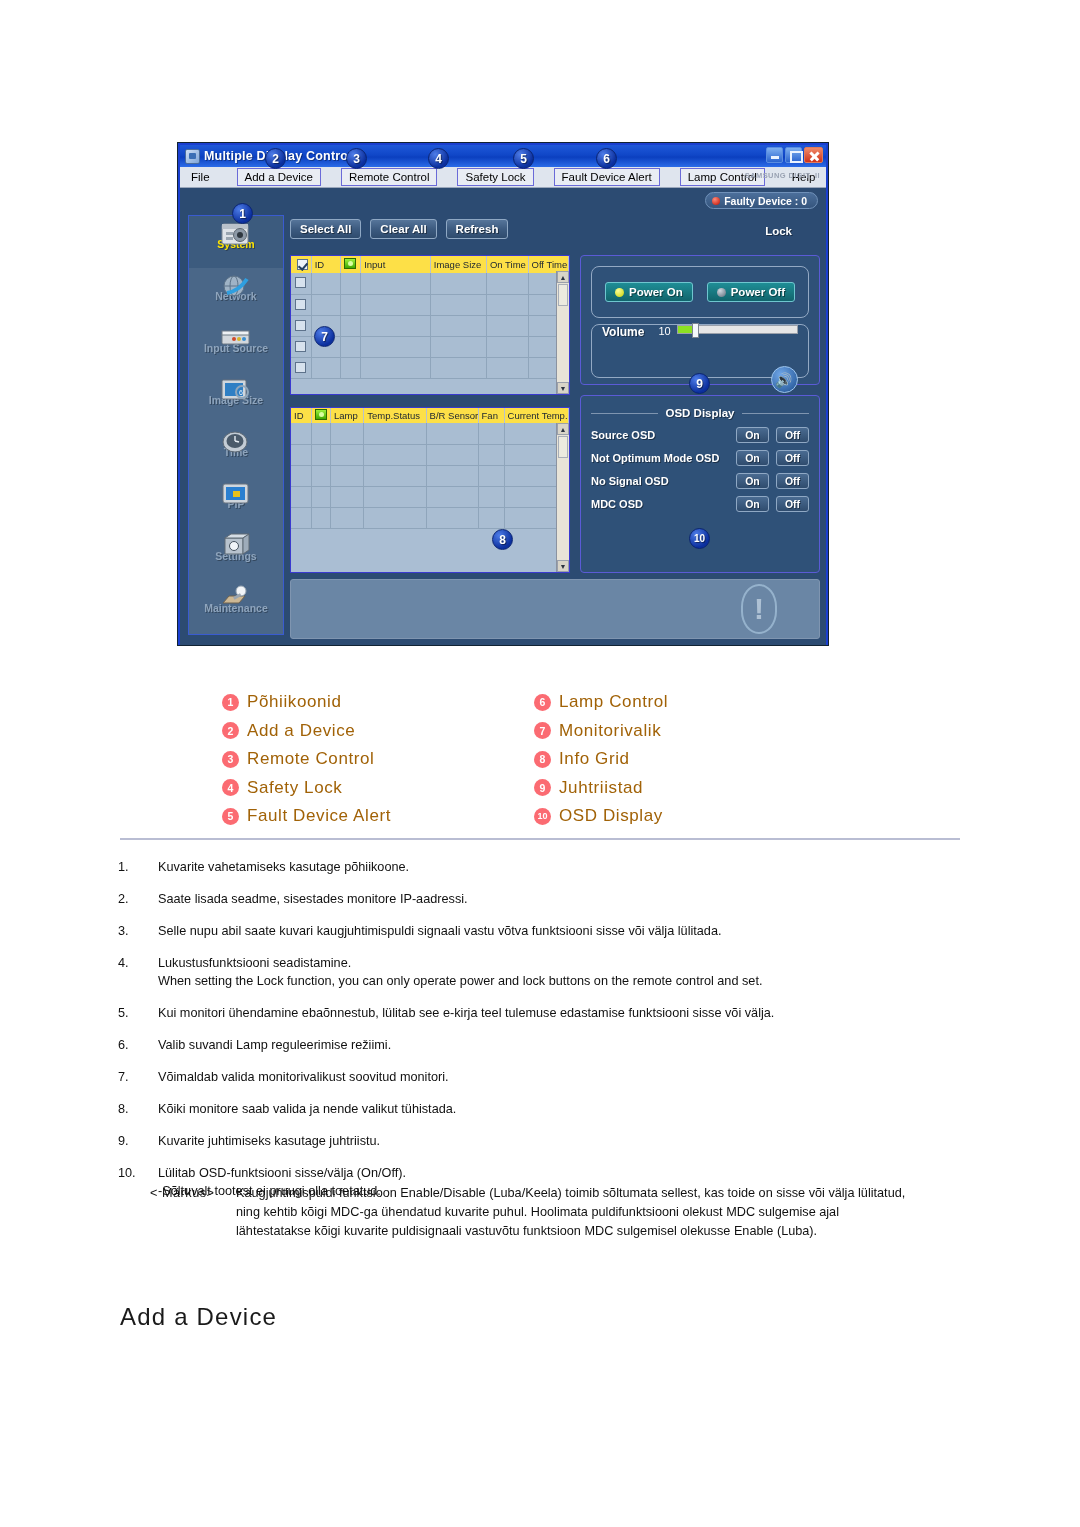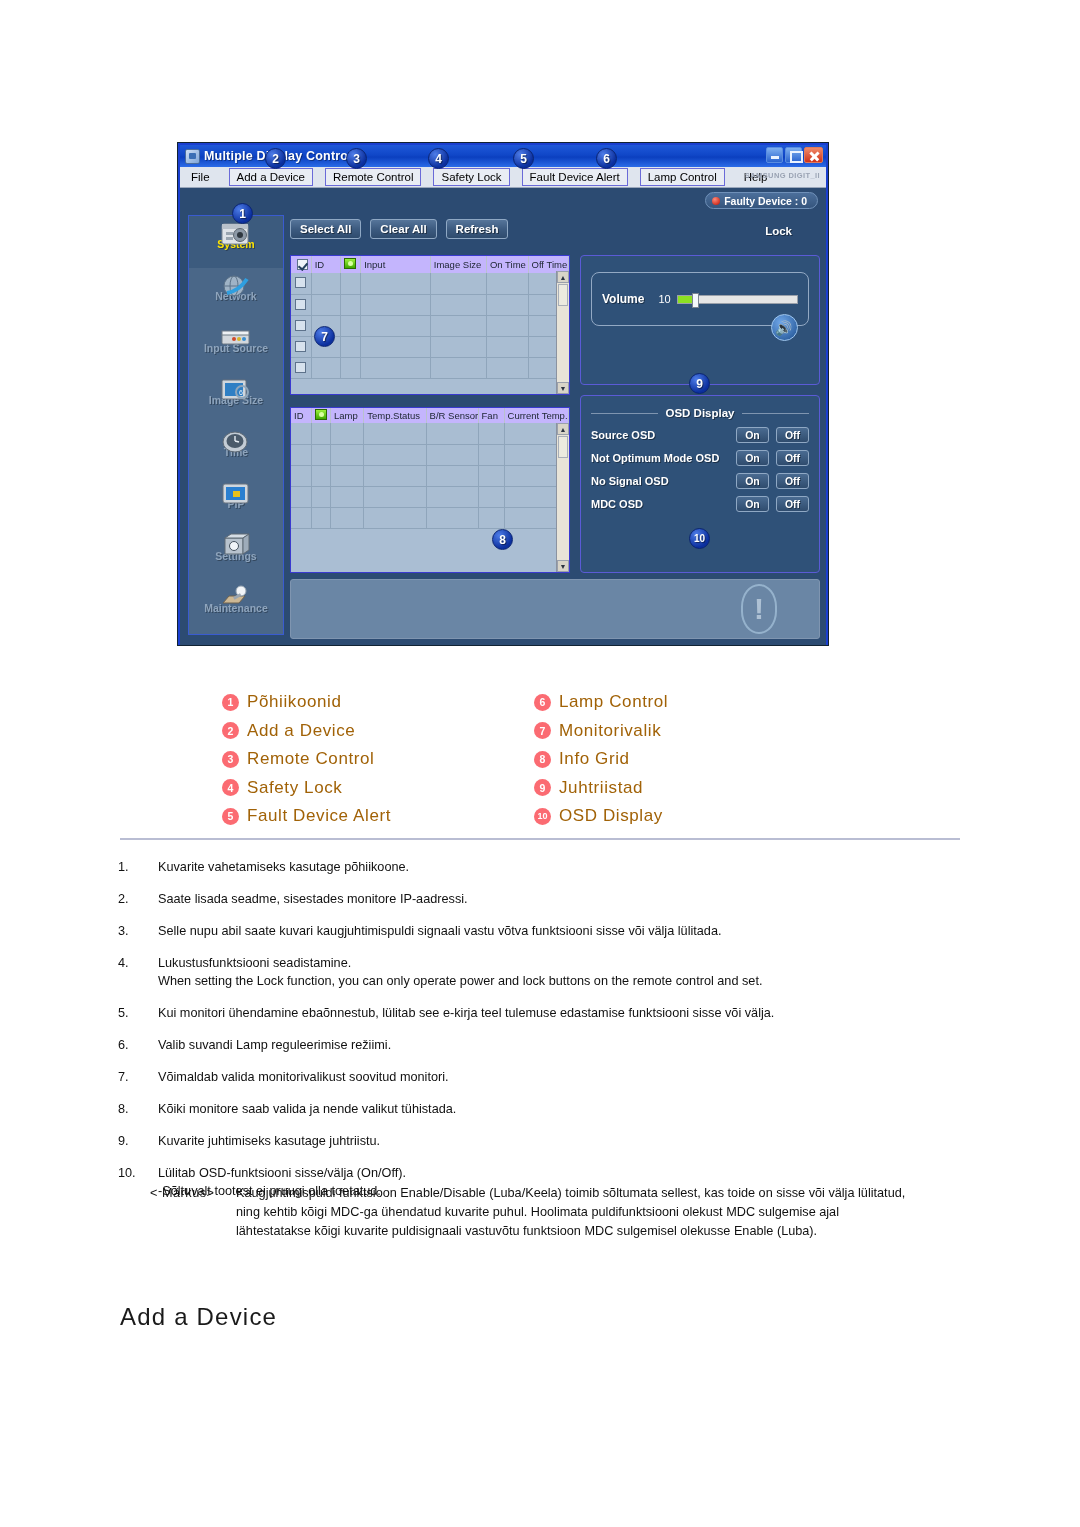--- a/index.html
+++ b/index.html
@@ -55,21 +55,21 @@
     border-color:#e07a5a; width:19px;
   }
   .tb-btn.close:before,.tb-btn.close:after{
     content:"";position:absolute;left:4px;top:7px;width:11px;height:2.5px;background:#fff;
   }
   .tb-btn.close:before{transform:rotate(45deg);}
   .tb-btn.close:after{transform:rotate(-45deg);}
 
   .menubar{
     height:21px; background:#dfe5ee;
-    display:flex; align-items:center; padding:0 4px; gap:12px;
+    display:flex; align-items:center; padding:0 4px; gap:20px;
     border-bottom:1px solid #9aa7bb; position:relative;
   }
   .menu-item{ font-size:11.5px; color:#000; padding:2px 7px; white-space:nowrap; }
   .menu-item.boxed{ border:1px solid #6a6ad8; background:#e9edf4; }
   .samsung-logo{
     position:absolute; right:6px; top:4px;
     font-size:7.5px; letter-spacing:.4px; color:#9aa3b3;
     font-weight:bold;
   }
 
@@ -116,21 +116,21 @@
     color:#fff; font-size:11.5px; font-weight:bold;
     text-shadow:1px 1px 0 rgba(0,0,0,.4);
   }
 
   .grids{ position:absolute; left:0; top:40px; width:280px; bottom:66px; }
   .gridbox{ border:1px solid #3a3ad0; background:#aabed3; position:relative; overflow:hidden; }
   .gridbox.top{ height:140px; }
   .gridbox.bottom{ position:absolute; top:152px; bottom:0; left:0; right:0; }
   table.mdc{ width:100%; border-collapse:collapse; table-layout:fixed; }
   table.mdc th{
-    background:#c4b5fd; color:#1b2430; font-size:9.5px; font-weight:normal;
+    background:#fde047; color:#1b2430; font-size:9.5px; font-weight:normal;
     text-align:left; padding:1px 3px; height:15px;
     border-right:1px solid #b9c2cd; white-space:nowrap;
   }
   table.mdc td{
     height:21px; border-right:1px solid #8fa5bb; border-bottom:1px solid #8fa5bb;
     background:#a9bdd2;
   }
   .cb{
     width:11px;height:11px;background:#d7e2ee;border:1px solid #5d728b;
     display:inline-block; margin:2px 0 0 3px;
@@ -173,21 +173,21 @@
     border:1px solid #6fc6cf; border-radius:3px;
     padding:3px 9px; color:#fff; font-size:11.5px; font-weight:bold;
     text-shadow:1px 1px 0 rgba(0,0,0,.45);
   }
   .pw-led{ width:9px;height:9px;border-radius:50%; }
   .pw-led.on{ background:radial-gradient(circle at 35% 30%,#f8ff9a,#c8d000); }
   .pw-led.off{ background:radial-gradient(circle at 35% 30%,#cfd8e0,#5a6a78); }
 
   .vol-wrap{
     margin-top:6px; border:1px solid #93a9c4; border-radius:8px; height:54px;
-    display:flex; align-items:center; padding:0 10px; position:relative;
+    display:flex; align-items:flex-start; padding:0 10px; position:relative;
   }
   .vol-label{ color:#fff; font-size:12px; font-weight:bold; text-shadow:1px 1px 0 rgba(0,0,0,.4); }
   .vol-num{ color:#fff; font-size:11px; margin:0 6px 0 14px; }
   .vol-track{
     flex:1; height:9px; background:#e6e6e6; border:1px solid #9aa0aa; position:relative;
   }
   .vol-fill{ position:absolute; left:0; top:0; bottom:0; width:16px; background:#8ce021; }
   .vol-thumb{ position:absolute; left:14px; top:-3px; width:7px; height:15px; background:#f4f8fc; border:1px solid #7b8490; }
   .spk{
     position:absolute; right:10px; bottom:-16px; width:27px;height:27px; border-radius:50%;
@@ -570,20 +570,30 @@
             <div class="arw" style="position:absolute;bottom:0;left:0;right:0">
                 <span>▼</span>
               </div>
           </div>
         </div>
       </div>
 
       <div class="rpanel">
 
         <div class="pbox power">
+          <div class="inner-round">
+            <div class="pw-btn">
+              <span class="pw-led on"></span>
+              <span>Power On</span>
+            </div>
+            <div class="pw-btn">
+              <span class="pw-led off"></span>
+              <span>Power Off</span>
+            </div>
+          </div>
           <div class="vol-wrap">
             <span class="vol-label">Volume</span>
             <span class="vol-num">10</span>
             <span class="vol-track">
               <span class="vol-fill"></span>
               <span class="vol-thumb"></span>
             </span>
             <span class="spk">🔊</span>
           </div>
         </div>

